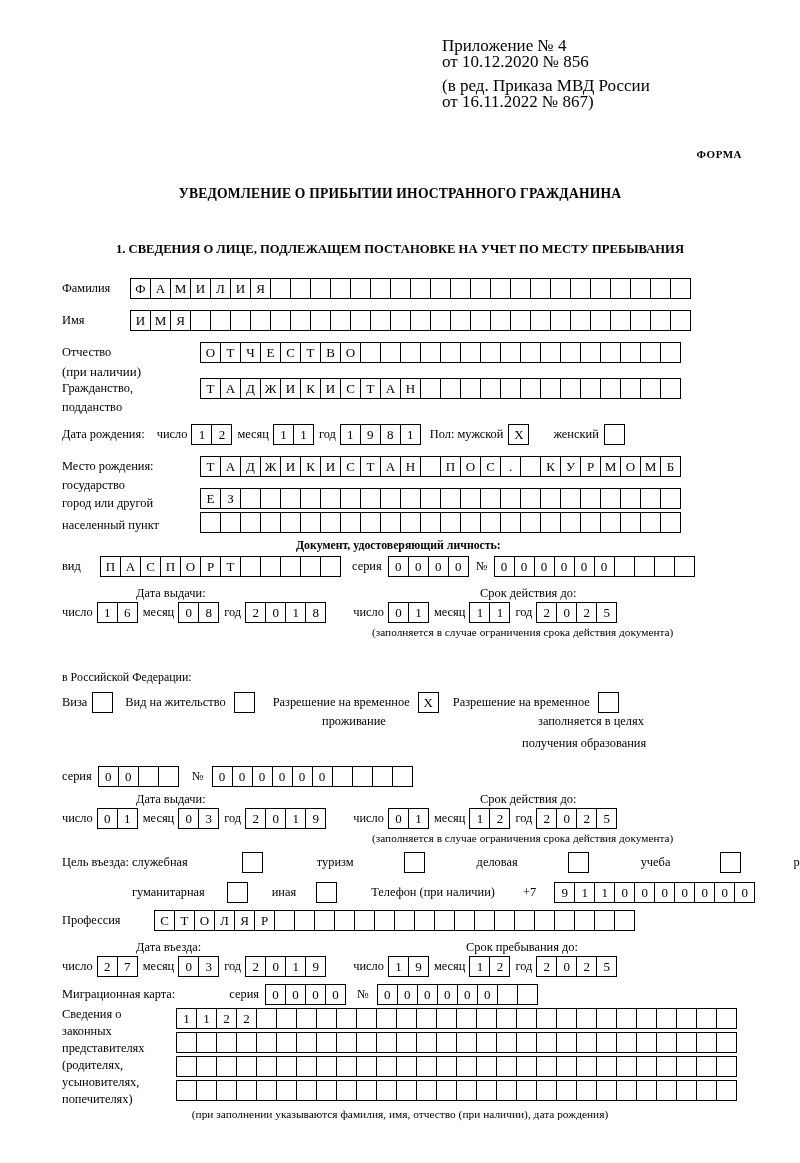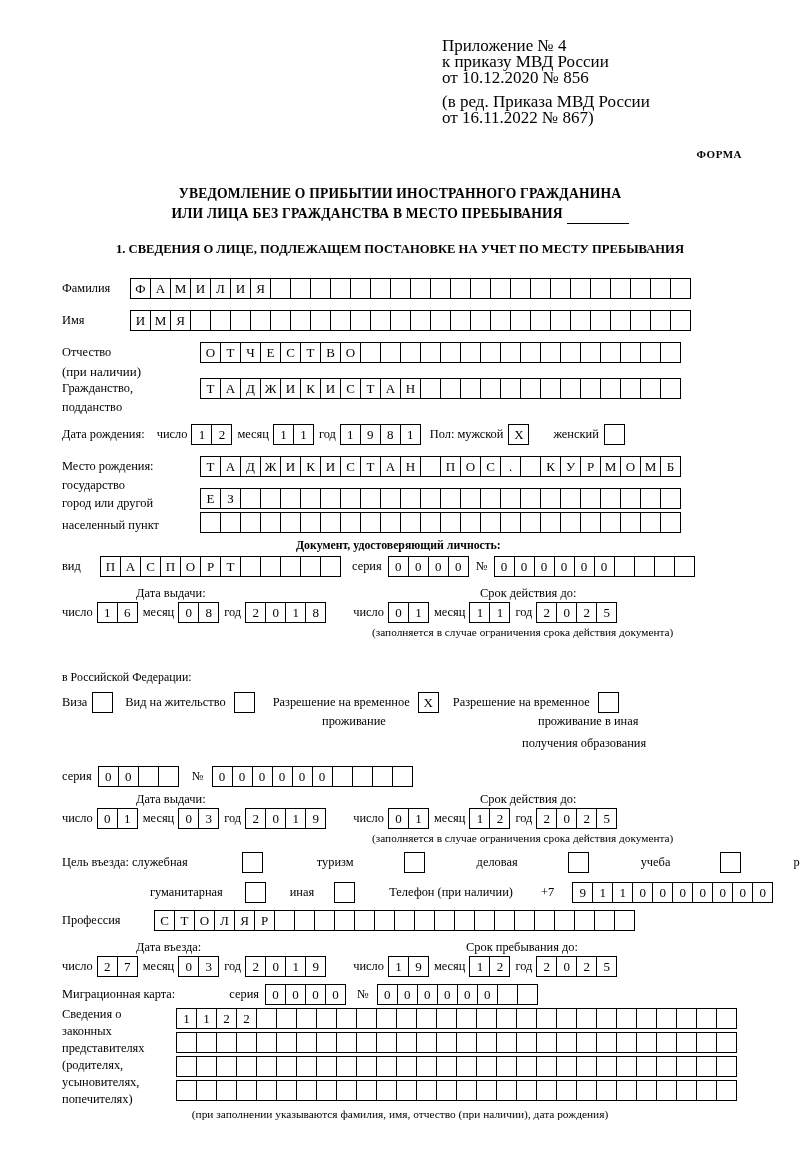--- a/index.html
+++ b/index.html
@@ -132,35 +132,30 @@
 
   .cells-row { position: absolute; display: flex; }
 </style>
 </head>
 <body>
 
 <div class="page">
 
   <div class="hdr">
     <div class="line">Приложение № 4</div>
-    <div class="line">к приказу МВД России</div>
     <div class="line">от 10.12.2020 № 856</div>
     <div class="gap"></div>
     <div class="line">(в ред. Приказа МВД России</div>
     <div class="line">от 16.11.2022 № 867)</div>
   </div>
 
   <div class="forma">ФОРМА</div>
 
   <div class="title">
     <div>УВЕДОМЛЕНИЕ О ПРИБЫТИИ ИНОСТРАННОГО ГРАЖДАНИНА</div>
-    <div>
-      <span>ИЛИ ЛИЦА БЕЗ ГРАЖДАНСТВА В МЕСТО ПРЕБЫВАНИЯ</span>
-      <span class="ul"></span>
-    </div>
   </div>
 
   <div class="section1">1. СВЕДЕНИЯ О ЛИЦЕ, ПОДЛЕЖАЩЕМ ПОСТАНОВКЕ НА УЧЕТ ПО МЕСТУ ПРЕБЫВАНИЯ</div>
 
   <div class="row" style="top:278px; left:62px;">
     <span class="lbl" style="width:68px; display:inline-block;">Фамилия</span>
     <span class="cells" id="cells-surname">
         <span class="cell">Ф</span>
         <span class="cell">А</span>
         <span class="cell">М</span>
@@ -511,21 +506,21 @@
     <span class="box" style="margin-left:8px;" id="box-residence"></span>
     <span class="lbl" style="margin-left:18px;">Разрешение на временное</span>
     <span class="box" style="margin-left:8px;" id="box-temp">X</span>
     <span class="lbl" style="margin-left:14px;">Разрешение на временное</span>
     <span class="box" style="margin-left:8px;" id="box-edu"></span>
   </div>
   <div class="row" style="top:714px; left:322px;">
     <span class="lbl">проживание</span>
   </div>
   <div class="row" style="top:714px; left:538px;">
-    <span class="lbl">проживание в иная</span>
+    <span class="lbl">заполняется в целях</span>
   </div>
   <div class="row" style="top:736px; left:522px;">
     <span class="lbl">получения образования</span>
   </div>
 
   <div class="row" style="top:766px; left:62px;">
     <span class="lbl">серия</span>
     <span class="cells" style="margin-left:6px;" id="cells-permitseries">
         <span class="cell">0</span>
         <span class="cell">0</span>
@@ -603,21 +598,21 @@
     <span class="lbl" style="margin-left:8px;">учеба</span>
     <span class="box" style="margin-left:6px;" id="box-study"></span>
     <span class="lbl" style="margin-left:8px;">работа</span>
     <span class="box" style="margin-left:6px;" id="box-work">X</span>
     <span class="lbl" style="margin-left:8px;">частная</span>
     <span class="box" style="margin-left:6px;" id="box-private"></span>
     <span class="lbl" style="margin-left:8px;">транзит</span>
     <span class="box" style="margin-left:6px;" id="box-transit"></span>
   </div>
 
-  <div class="row" style="top:882px; left:150px;gap:12px;">
+  <div class="row" style="top:882px; left:132px;gap:12px;">
     <span class="lbl">гуманитарная</span>
     <span class="box" style="margin-left:10px;" id="box-humanitarian"></span>
     <span class="lbl" style="margin-left:12px;">иная</span>
     <span class="box" style="margin-left:8px;" id="box-other"></span>
     <span class="lbl" style="margin-left:22px;">Телефон (при наличии)</span>
     <span class="lbl" style="margin-left:16px;">+7</span>
     <span class="cells" style="margin-left:6px;" id="cells-phone">
         <span class="cell">9</span>
         <span class="cell">1</span>
         <span class="cell">1</span>

